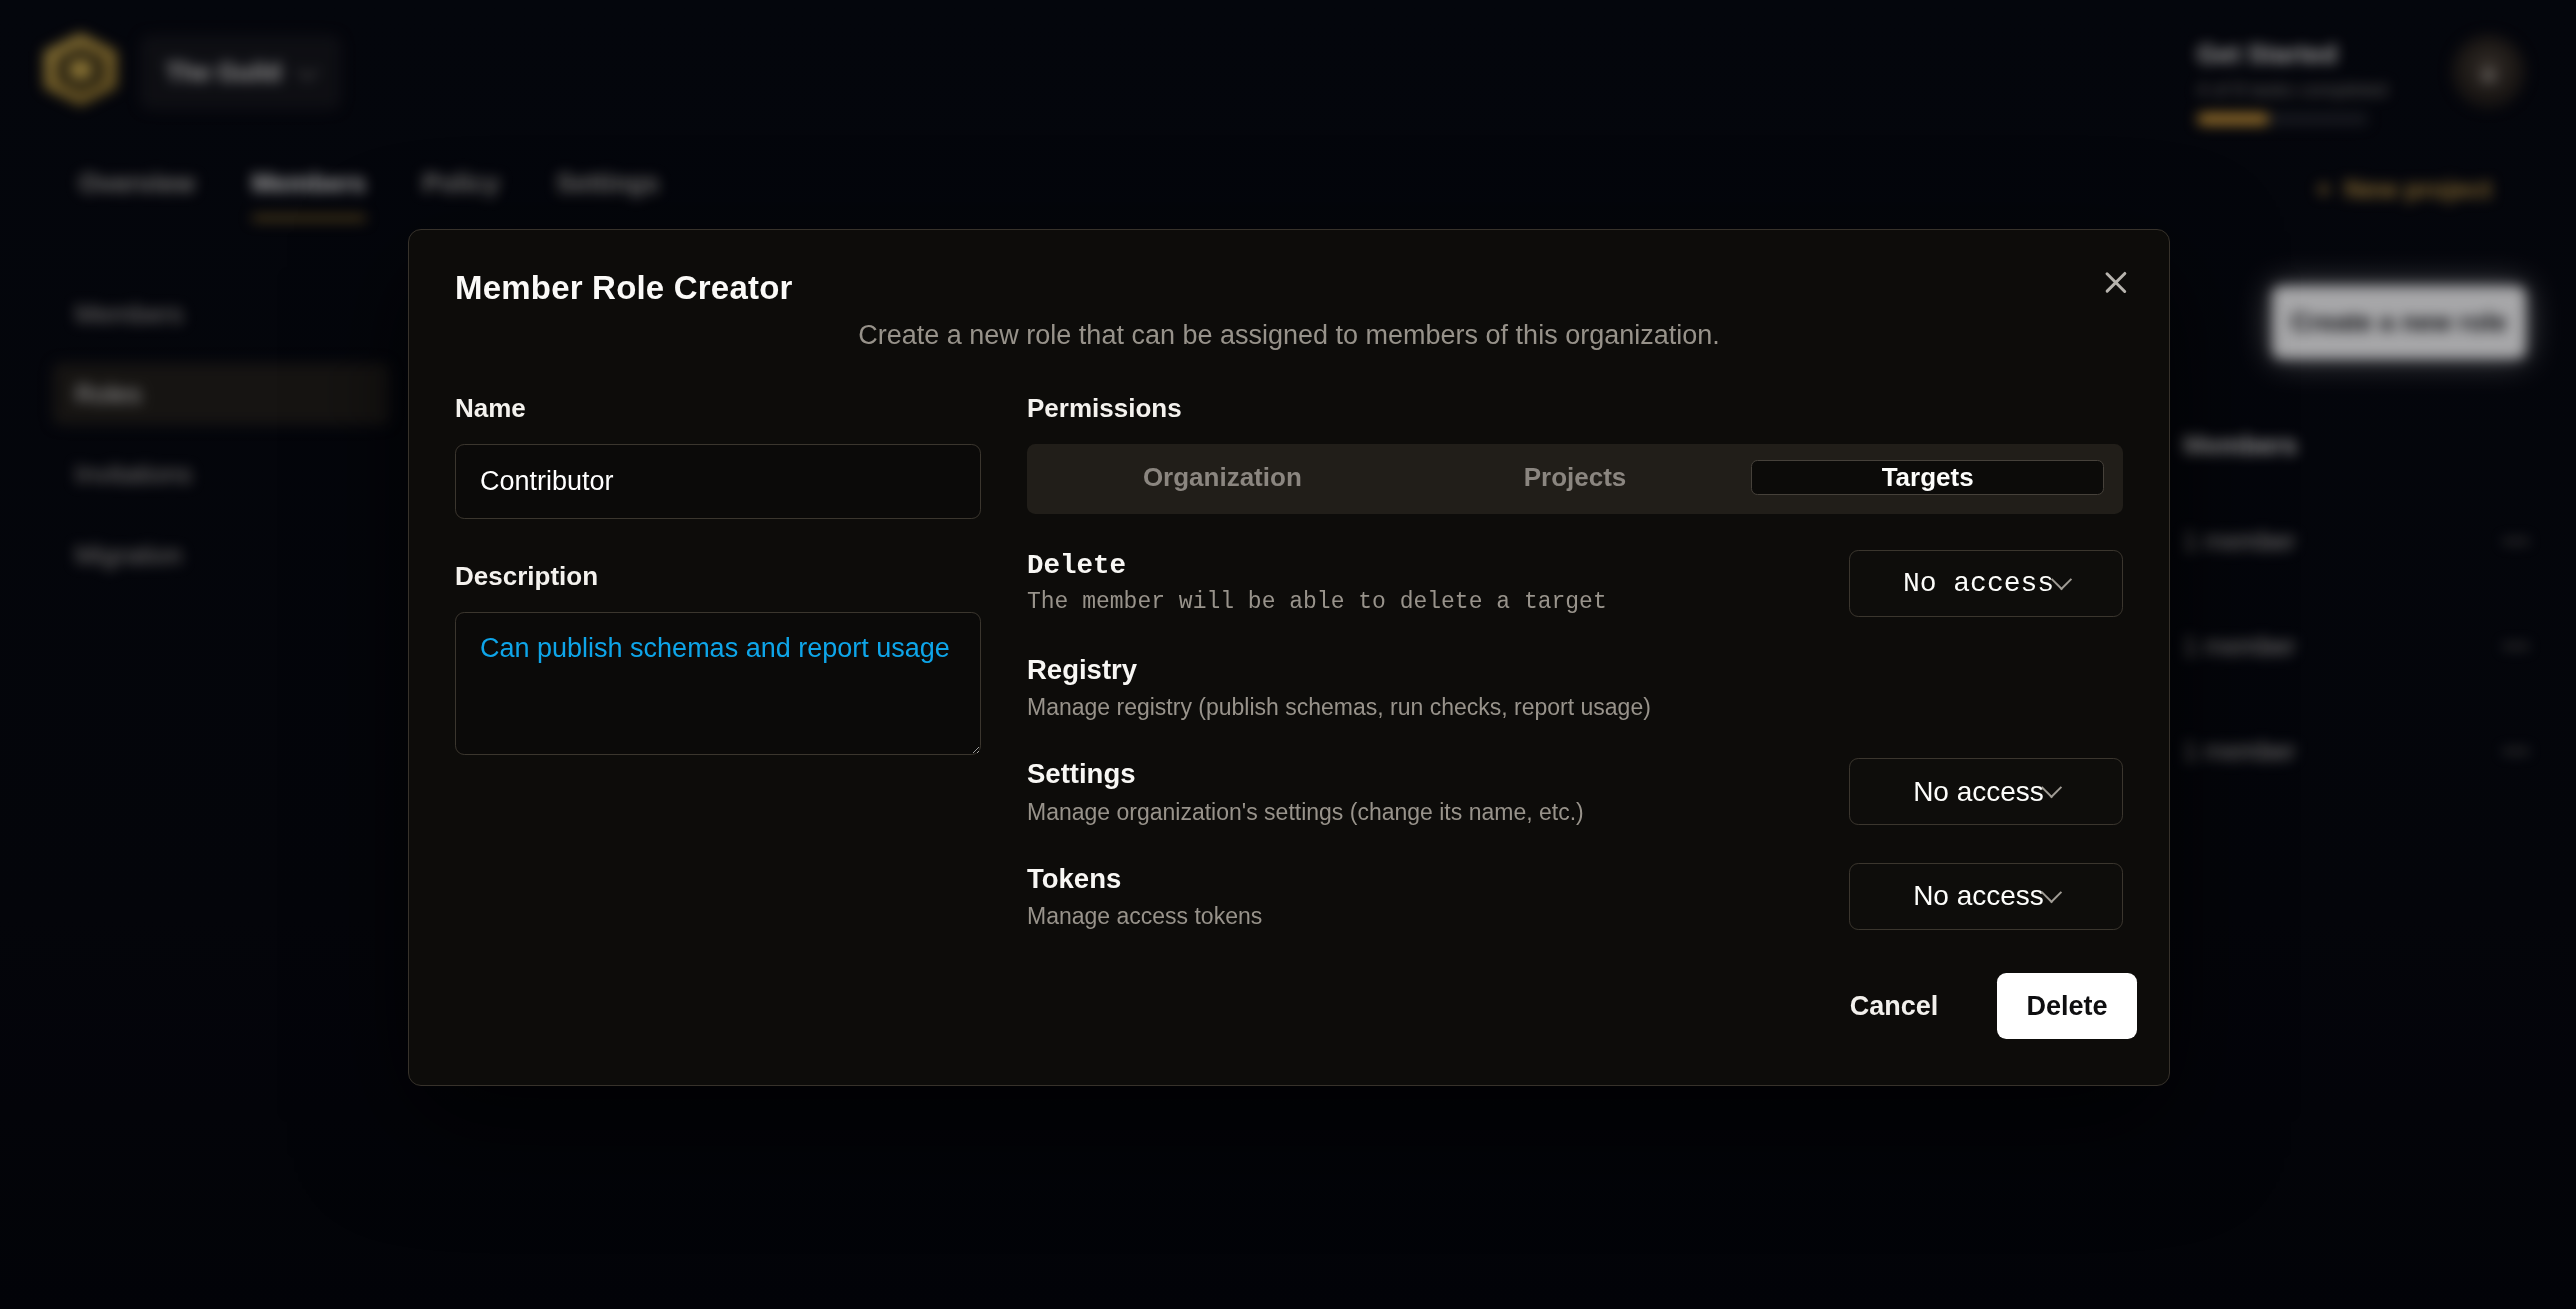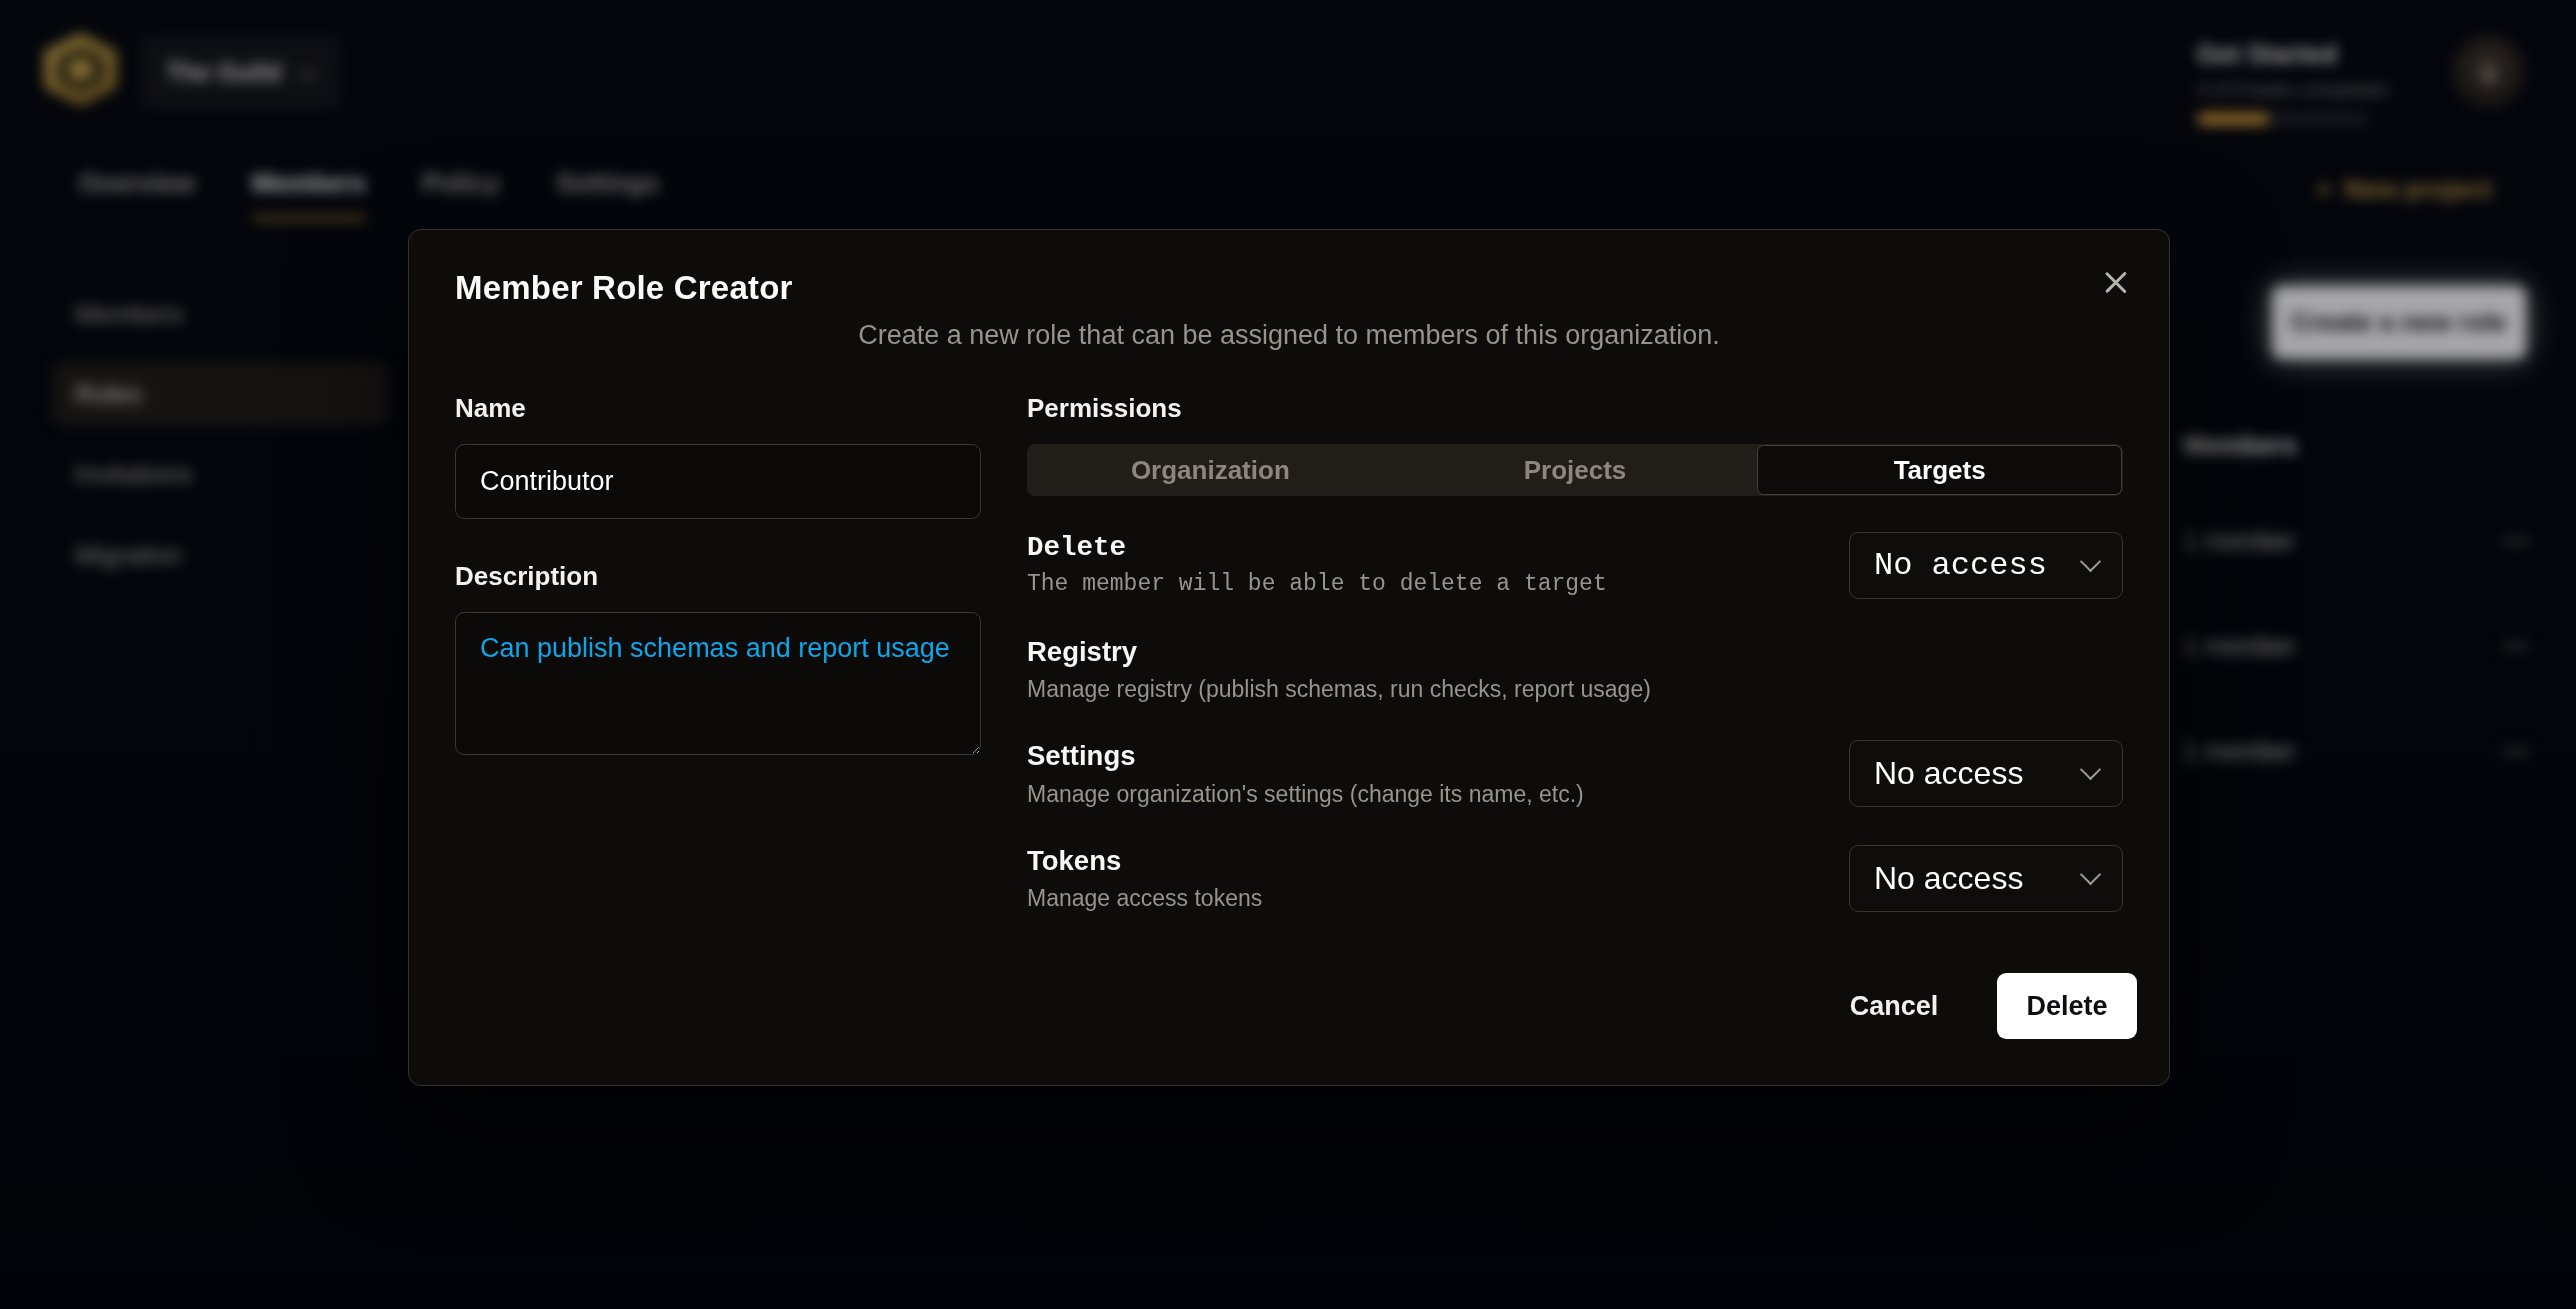--- a/index.html
+++ b/index.html
@@ -72,33 +72,33 @@
   .col-left{width:526px;flex:none;}
   .col-right{flex:1;min-width:0;}
   .field-label{font-size:26px;font-weight:700;color:#f4f2ee;line-height:31px;}
   .desc-label{margin-top:42px;}
   .text-input{display:block;margin-top:20px;width:100%;height:75px;box-sizing:border-box;
     background:#0b0a09;border:0.9px solid #3b362e;border-radius:9.2px;padding:0 24px;
     font-size:27px;color:#fff;font-family:inherit;outline:none;}
   .textarea{display:block;margin-top:20px;width:100%;height:143px;box-sizing:border-box;
     background:#0b0a09;border:0.9px solid #3b362e;border-radius:9.2px;padding:16.5px 24px;
     font-size:27px;line-height:1.35;color:#0ea5e9;font-family:inherit;resize:vertical;outline:none;}
-  .tabbar{margin-top:20px;height:52px;box-sizing:border-box;background:#211e19;border-radius:8.3px;
-    display:flex;padding:1px;}
+  .tabbar{margin-top:20px;height:70px;box-sizing:border-box;background:#211e19;border-radius:8.3px;
+    display:flex;padding:19px;align-items:flex-end;}
   .tab{flex:1;display:flex;align-items:center;justify-content:center;font-size:26px;font-weight:600;
     color:#8b8680;border-radius:6.4px;border:0.9px solid transparent;background:none;cursor:pointer;
     font-family:inherit;}
   .tab.active{background:#0c0b09;border-color:#46413a;color:#fdfdfb;}
   .perm-row{margin-top:37px;display:flex;justify-content:space-between;align-items:flex-start;}
   .perm-row.first{margin-top:36px;font-family:Liberation Mono, monospace;}
   .perm-title{font-size:27.5px;font-weight:700;color:#f8f7f4;}
   .perm-desc{margin-top:8.3px;font-size:23px;color:#98938b;}
   .select{width:274px;height:67px;flex:none;box-sizing:border-box;background:#0e0d0b;
     border:0.9px solid #3b362e;border-radius:9.2px;display:flex;align-items:center;
-    justify-content:space-between;padding:0 24px;font-size:32px;color:#fdfdfb;cursor:pointer;}
+    justify-content:center;padding:0 24px;font-size:28px;color:#fdfdfb;cursor:pointer;}
   .select .chev{border-color:#a09c95;transform:rotate(45deg) translate(-2.8px,-2.8px);}
   .modal-footer{position:absolute;right:32px;bottom:46px;display:flex;align-items:center;gap:44px;}
   .cancel-btn{background:none;border:none;font-size:27px;font-weight:600;color:#f2f0ec;cursor:pointer;
     font-family:inherit;padding:9.2px 14.7px;}
   .submit-btn{width:140px;height:66px;background:#fff;color:#0e0e10;font-size:27px;font-weight:600;
     border:none;border-radius:9.2px;cursor:pointer;font-family:inherit;
     display:flex;align-items:center;justify-content:center;}
 </style>
 </head>
 <body>

